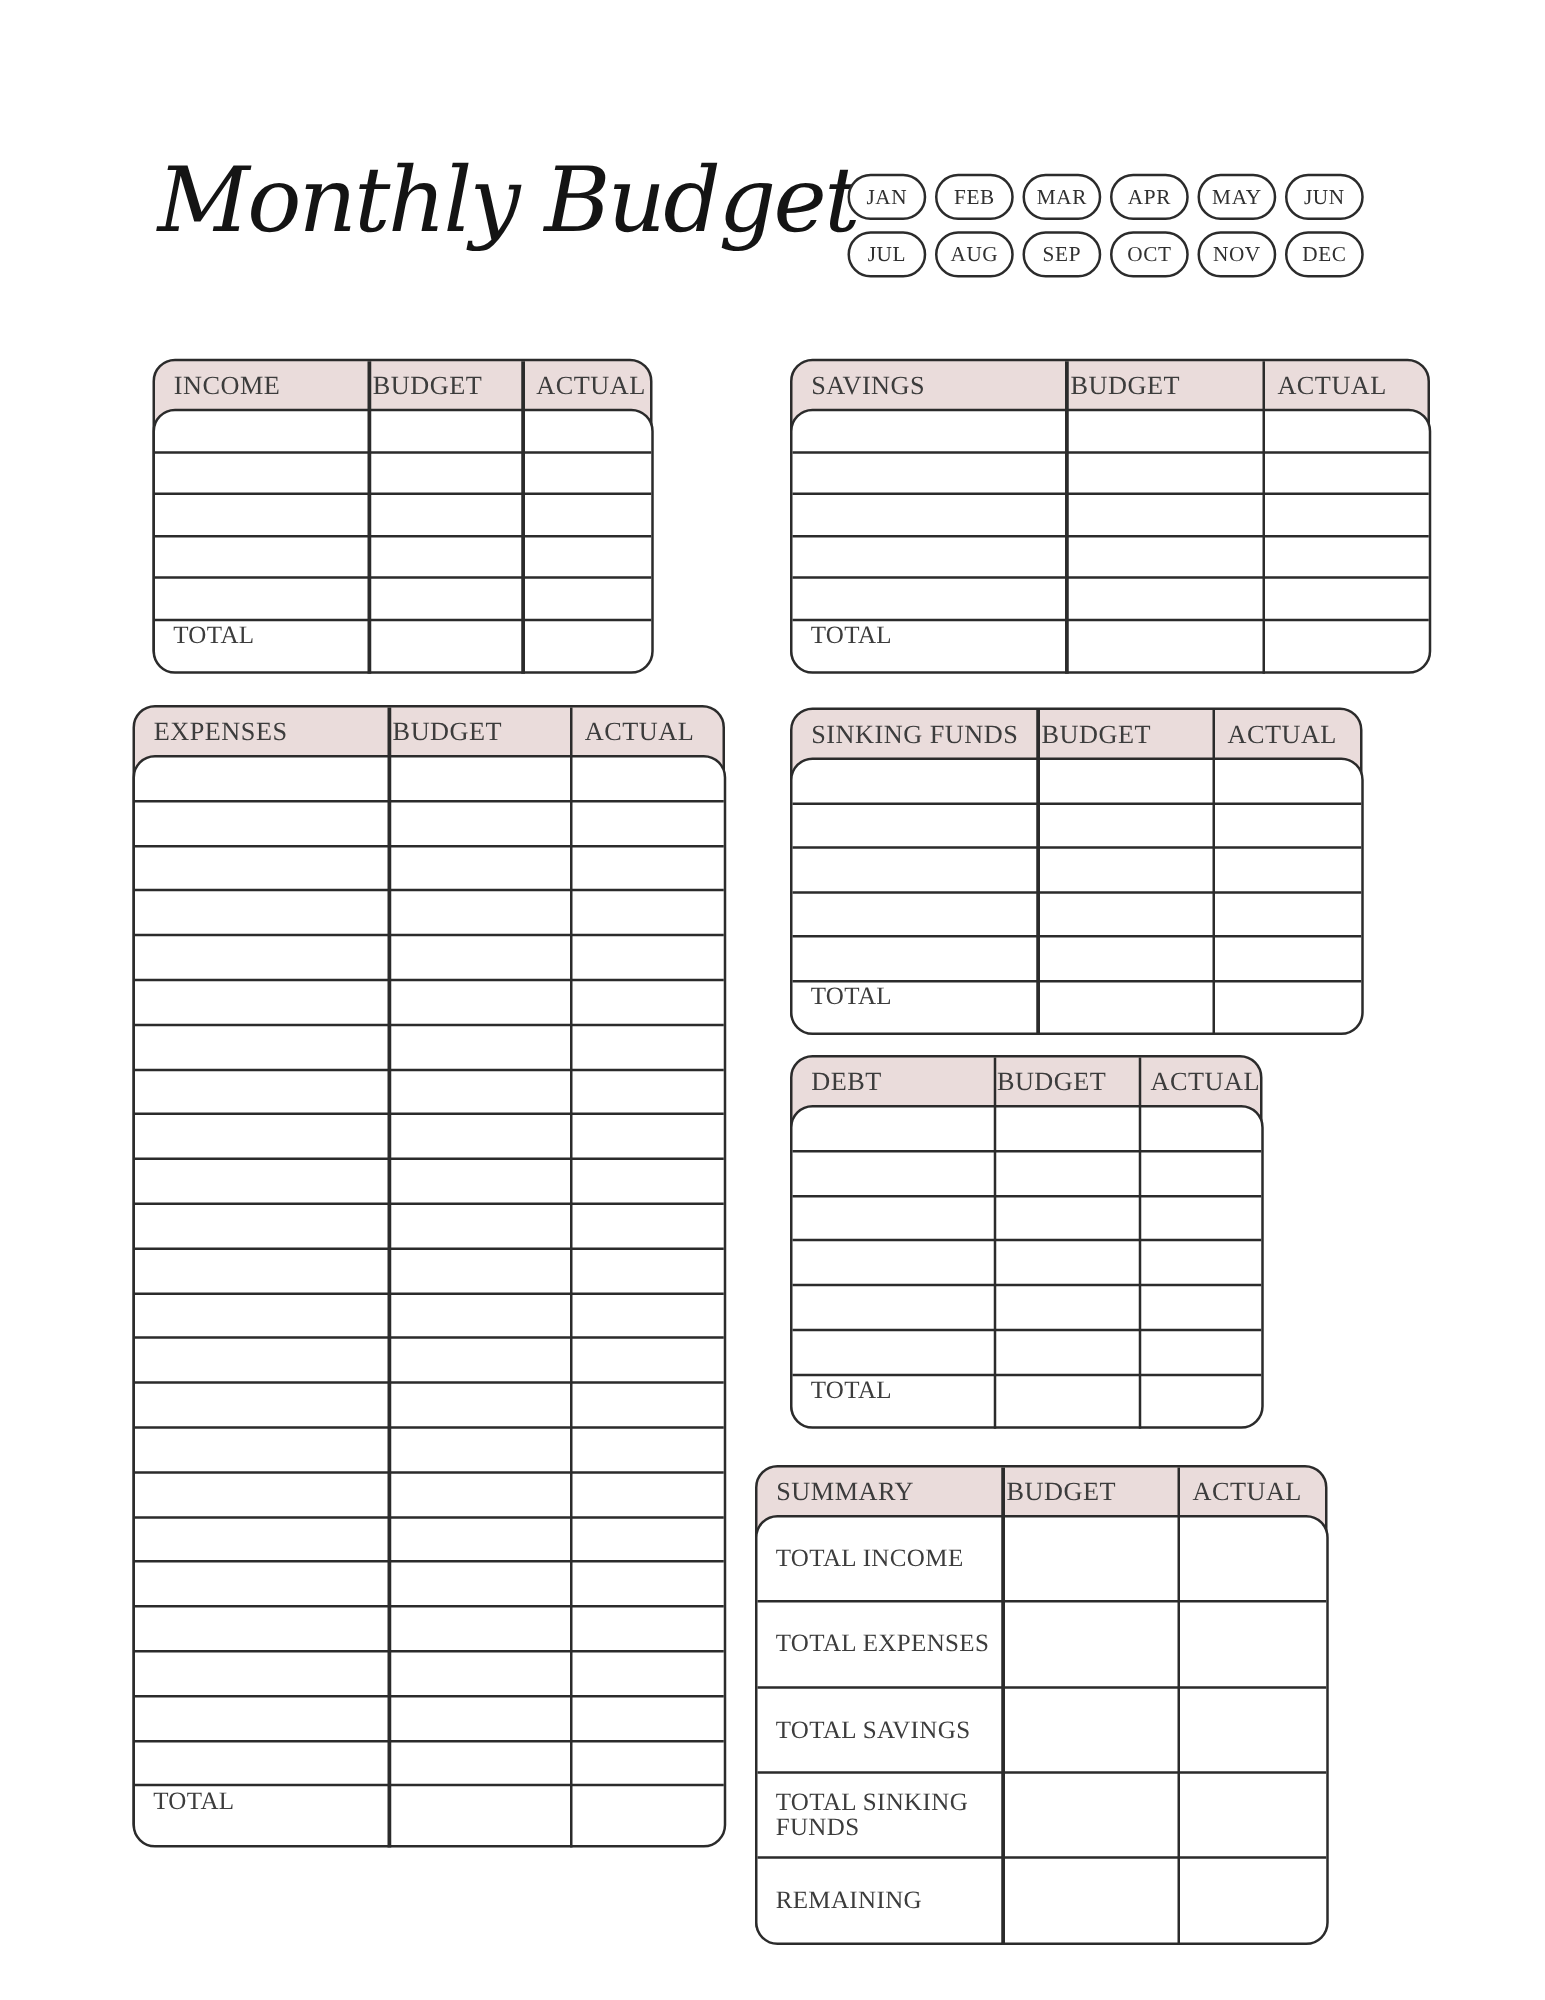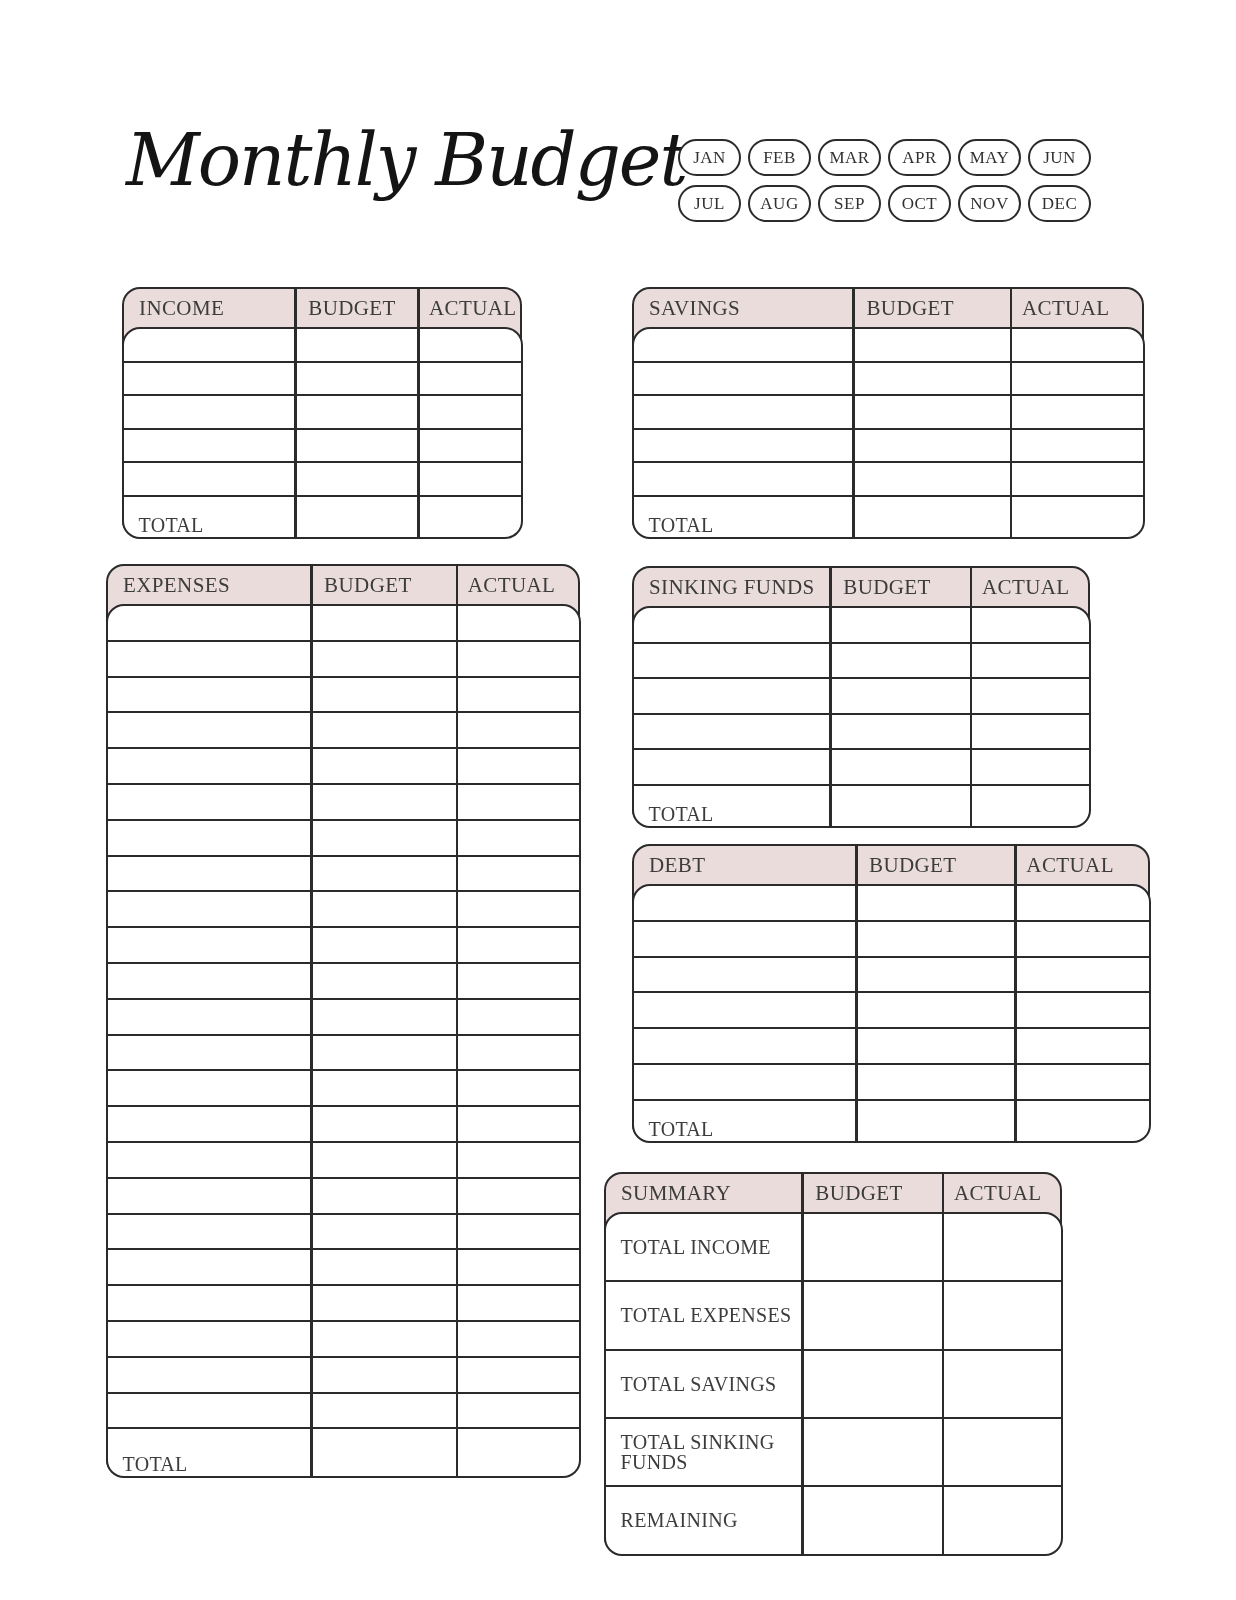--- a/index.html
+++ b/index.html
@@ -34,51 +34,51 @@
   .card{
     position:absolute;background:var(--header-bg);
     border:2.5px solid var(--border);border-radius:18px;
     display:flex;flex-direction:column;
   }
   .card-header{
     flex:none;height:38px;display:flex;align-items:center;
     font-size:21px;letter-spacing:.4px;color:var(--text);
   }
   .hc1{width:43%;padding-left:15px;}
-  .hc2{width:31%;padding-left:14px;}
+  .hc2{width:31%;padding-left:4px;}
   .hc3{flex:1;padding-left:12px;}
   .card-body{
     flex:1;margin:0 -2.5px -2.5px;background:#fff;
     border:2.5px solid var(--border);border-radius:18px;
     display:flex;flex-direction:column;position:relative;
   }
   .rows{flex:1;display:flex;flex-direction:column;}
   .row{flex:1;border-bottom:2.5px solid var(--border);}
   .total-row{
-    flex:none;height:40px;display:flex;align-items:flex-end;
+    flex:none;height:40px;display:flex;align-items:flex-start;
     padding-left:15px;font-size:20px;letter-spacing:.3px;color:var(--text);
   }
   .total-row.tall{height:46px;}
   .vline{position:absolute;top:0;bottom:-2.5px;width:2.5px;background:var(--border);}
   .v1{left:43%;}
   .v2{left:74%;}
   
   .srow{
     flex:1;border-bottom:2.5px solid var(--border);
     display:flex;align-items:center;padding-left:15px;
     font-size:20px;line-height:1.02;letter-spacing:.3px;color:var(--text);
   }
   .srow:last-child{border-bottom:none;}
   .srow span{display:block;width:178px;}
   
   .card-income  {left:122px;top:287px;width:400px;height:251px;}
   .card-savings {left:632px;top:287px;width:512px;height:251px;}
   .card-expenses{left:106px;top:564px;width:474px;height:913px;}
   .card-sinking {left:632px;top:566px;width:458px;height:261px;}
-  .card-debt    {left:632px;top:844px;width:518px;height:298px;}
+  .card-debt    {left:632px;top:844px;width:378px;height:298px;}
   .card-summary {left:604px;top:1172px;width:458px;height:383px;}
 </style>
 </head>
 <body>
 
 <div id="app">
 
   <div class="title">Monthly Budget</div>
 
   <div class="months">

